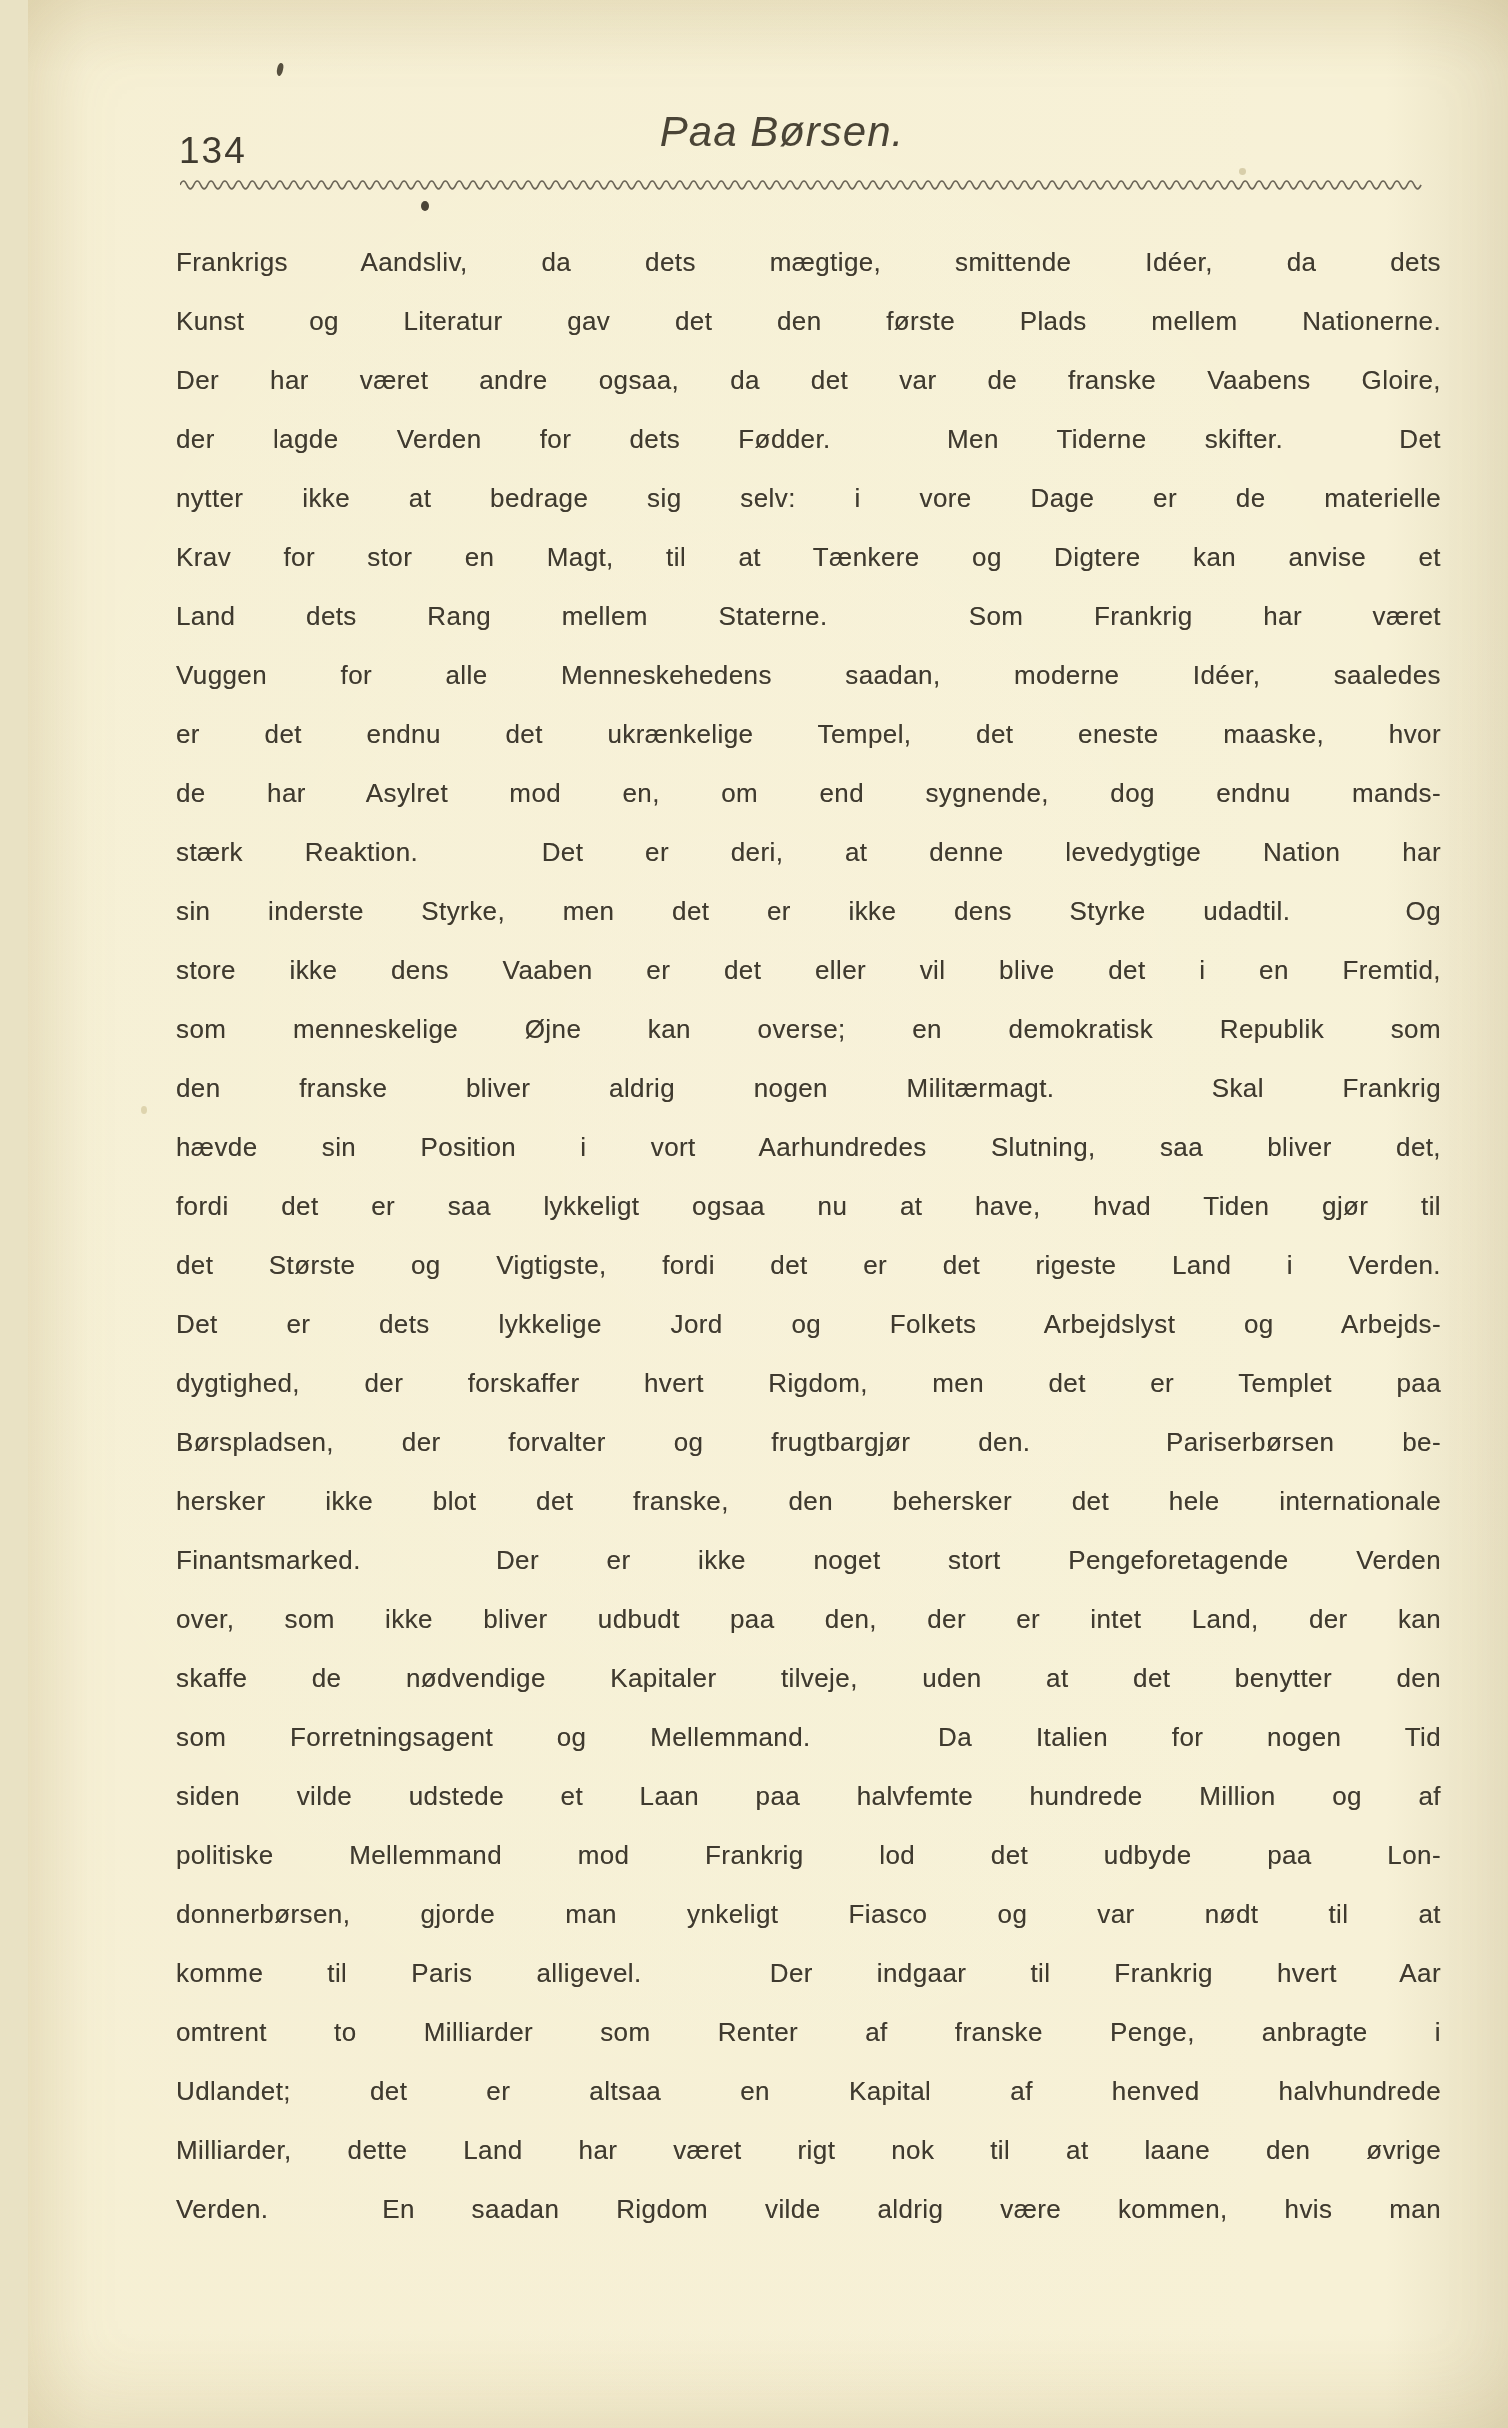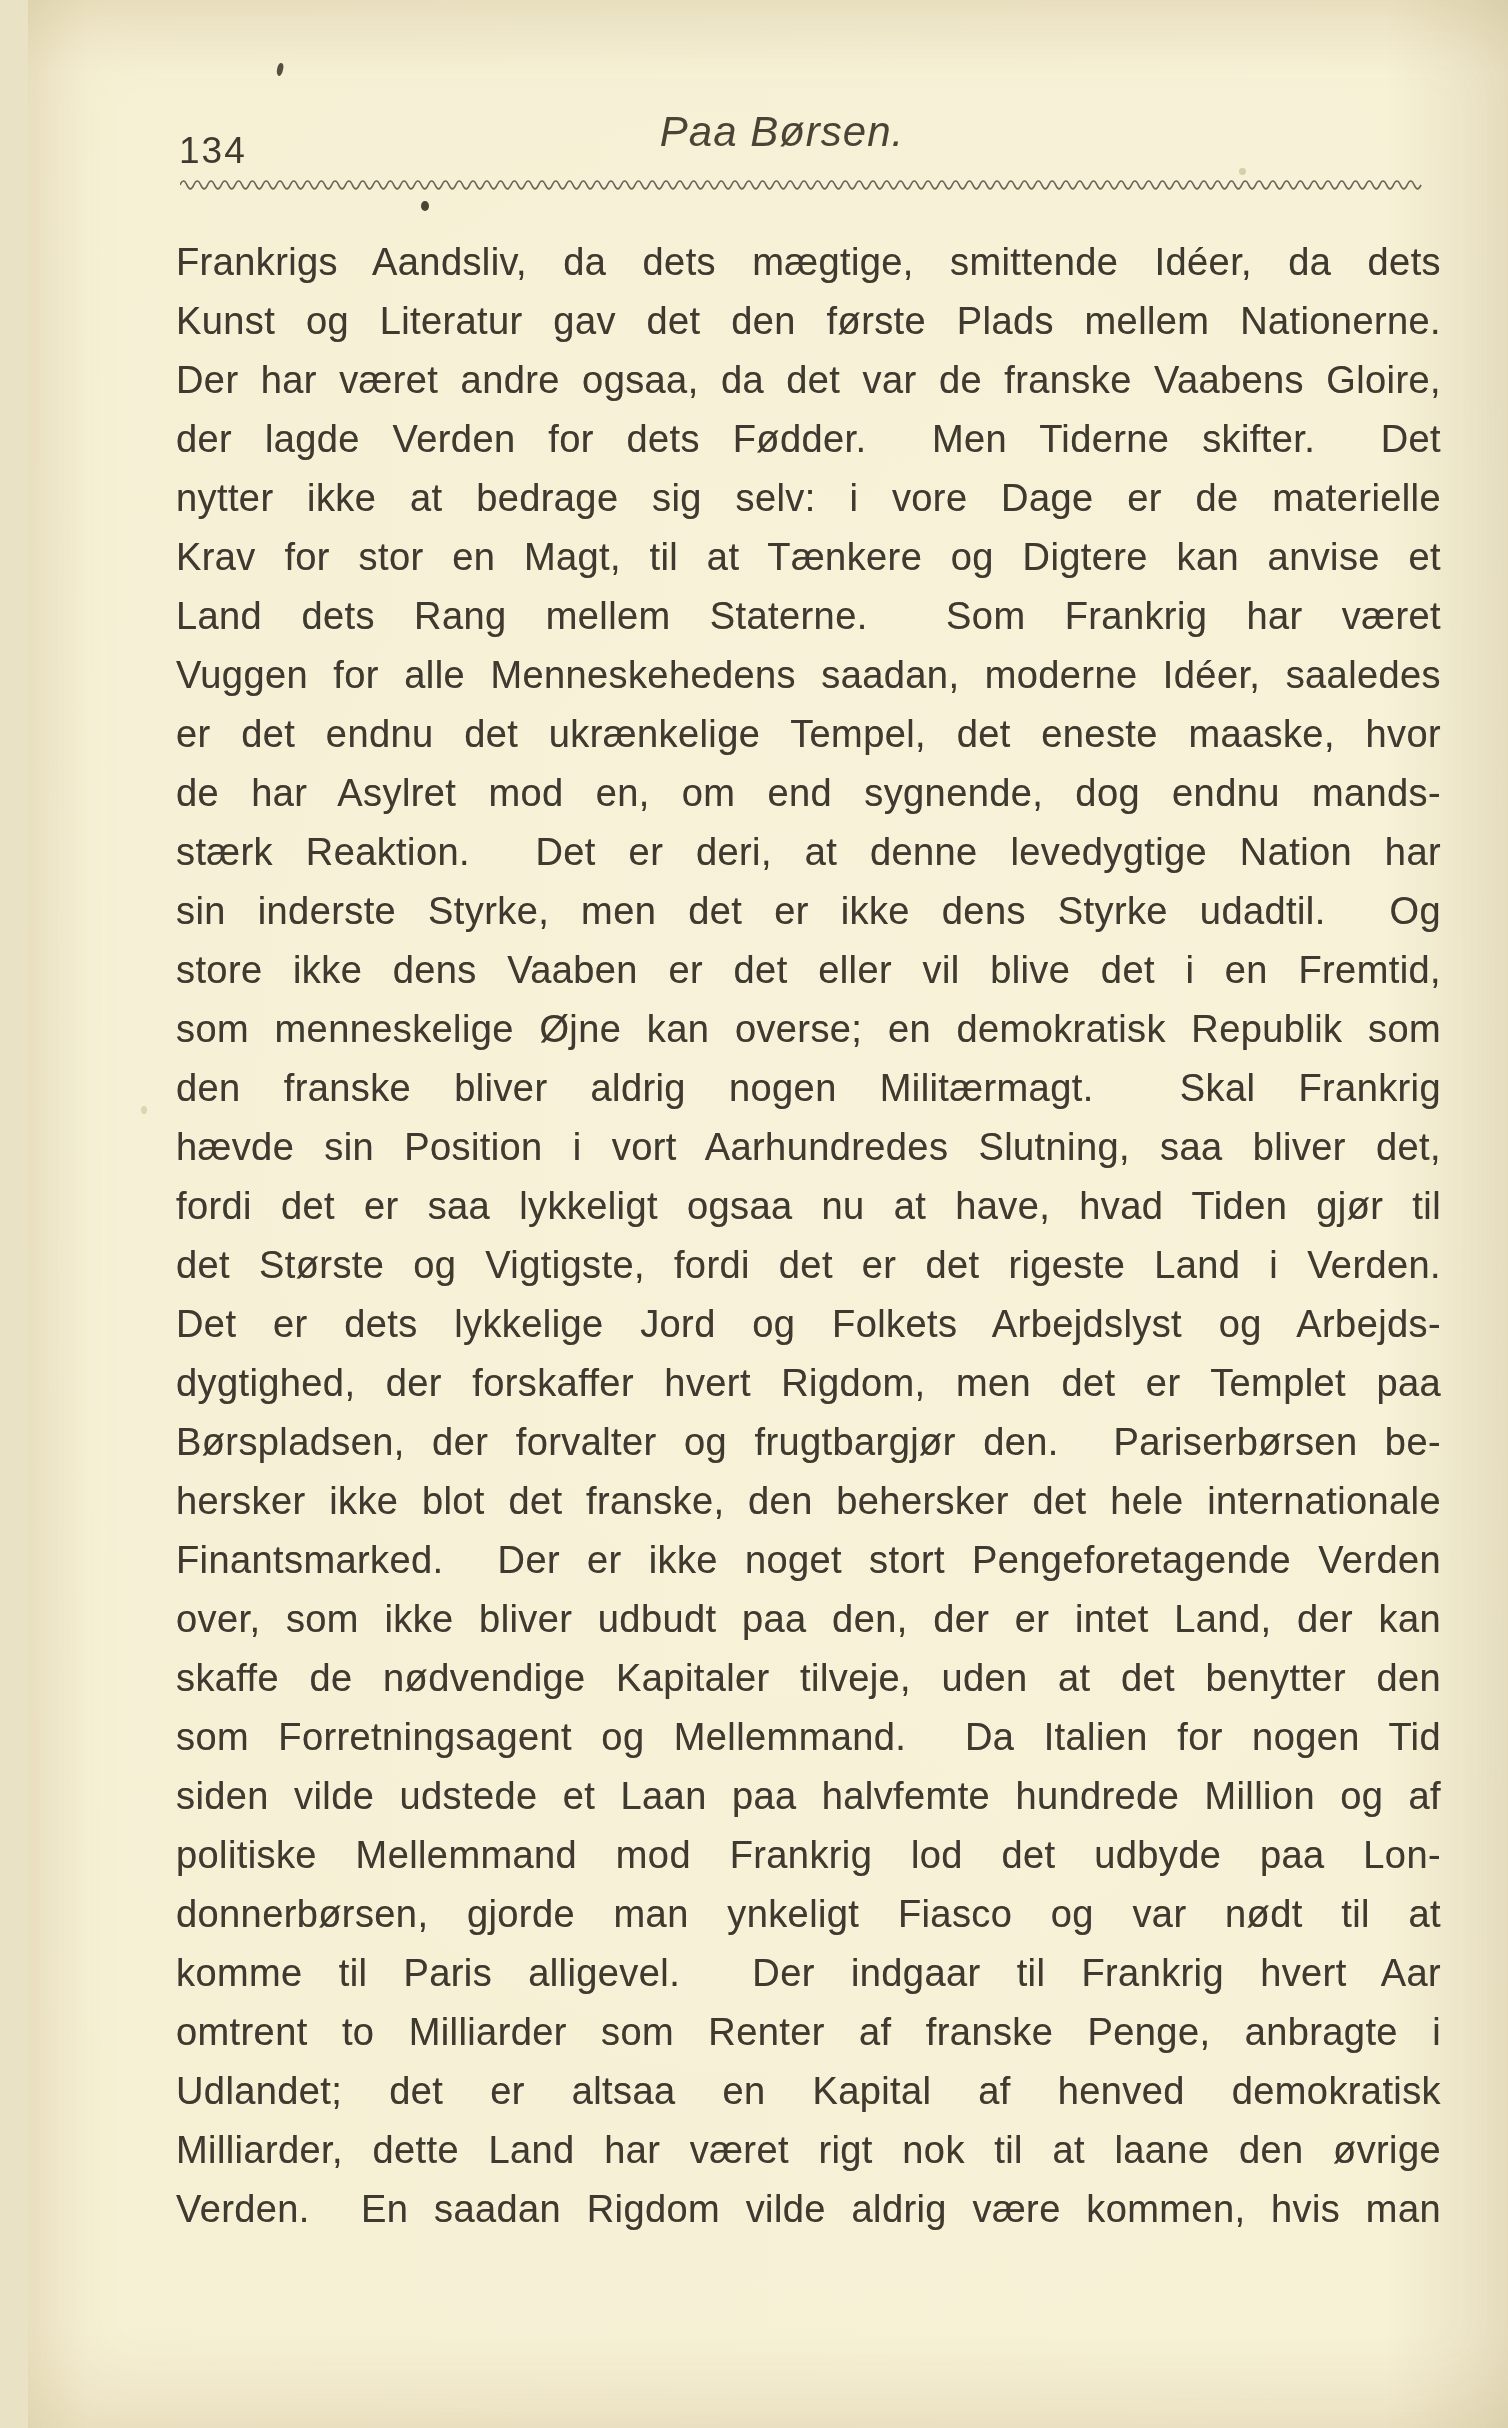--- a/index.html
+++ b/index.html
@@ -32,21 +32,21 @@
     color:#4a4436;letter-spacing:1px;
   }
   .wavy{
     position:absolute;left:152px;top:177px;
   }
   .text-block{
     position:absolute;left:148px;top:233px;width:1265px;
   }
   .line{
     height:59px;line-height:59px;overflow:hidden;
-    font-size:38px;text-align:justify;
+    font-size:26px;text-align:justify;
     letter-spacing:0.4px;word-spacing:3px;
     color:var(--ink);
     text-shadow:0 0 0.6px rgba(63,58,47,0.45);
   }
   .line::after{content:"";display:inline-block;width:100%;height:0;}
   .speck{position:absolute;border-radius:50%;}
   .speck.comma{left:249px;top:63px;width:5.9px;height:12.8px;background:#57503f;border-radius:60% 60% 60% 80%;transform:rotate(14deg);}
   .speck.dot{left:393px;top:201px;width:7.9px;height:9.9px;background:#4a4437;}
   .speck.red{left:1482px;top:1015px;width:5.9px;height:5.9px;background:#c78a6a;opacity:.8;}
   .speck.faint1{left:1211px;top:168px;width:6.9px;height:6.9px;background:#cbbf97;opacity:.7;}
@@ -96,19 +96,19 @@
       <div class="line">hersker ikke blot det franske, den behersker det hele internationale</div>
       <div class="line">Finantsmarked.&nbsp; Der er ikke noget stort Pengeforetagende Verden</div>
       <div class="line">over, som ikke bliver udbudt paa den, der er intet Land, der kan</div>
       <div class="line">skaffe de nødvendige Kapitaler tilveje, uden at det benytter den</div>
       <div class="line">som Forretningsagent og Mellemmand.&nbsp; Da Italien for nogen Tid</div>
       <div class="line">siden vilde udstede et Laan paa halvfemte hundrede Million og af</div>
       <div class="line">politiske Mellemmand mod Frankrig lod det udbyde paa Lon-</div>
       <div class="line">donnerbørsen, gjorde man ynkeligt Fiasco og var nødt til at</div>
       <div class="line">komme til Paris alligevel.&nbsp; Der indgaar til Frankrig hvert Aar</div>
       <div class="line">omtrent to Milliarder som Renter af franske Penge, anbragte i</div>
-      <div class="line">Udlandet; det er altsaa en Kapital af henved demokratisk</div>
+      <div class="line">Udlandet; det er altsaa en Kapital af henved halvhundrede</div>
       <div class="line">Milliarder, dette Land har været rigt nok til at laane den øvrige</div>
       <div class="line">Verden.&nbsp; En saadan Rigdom vilde aldrig være kommen, hvis man</div>
     </main>
 
 </div>
 
 
 </body></html>

